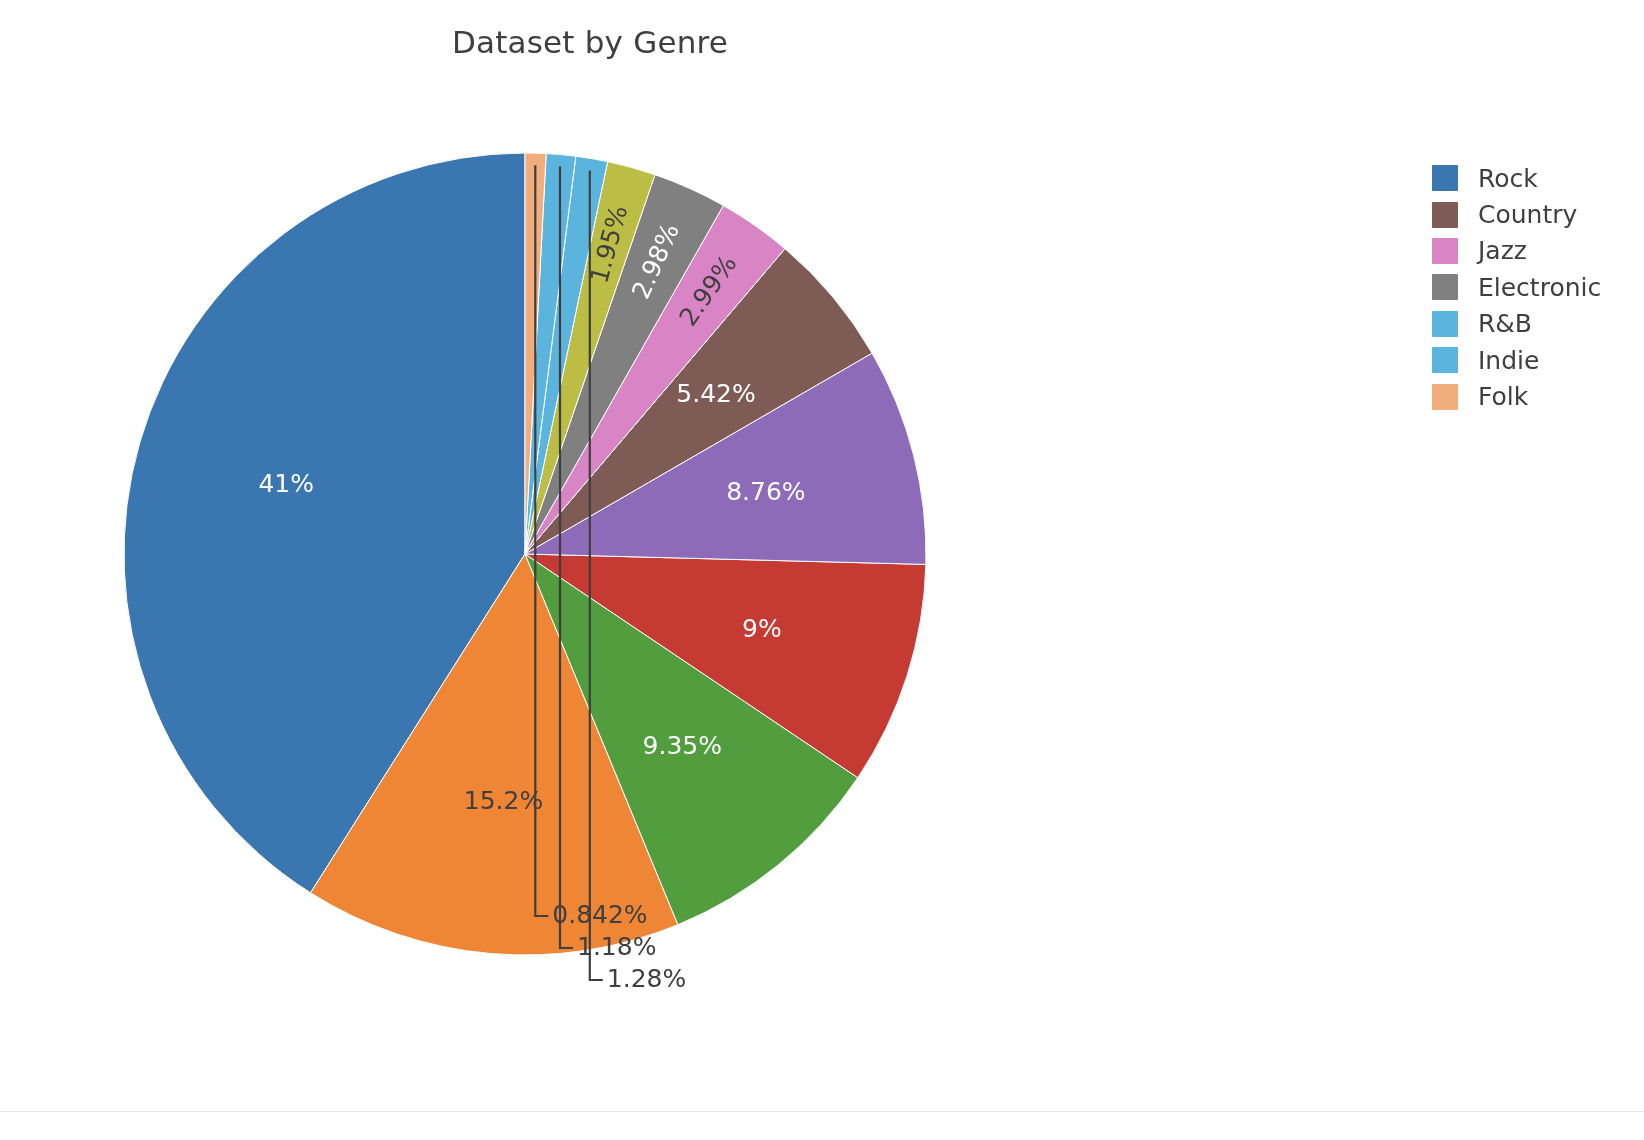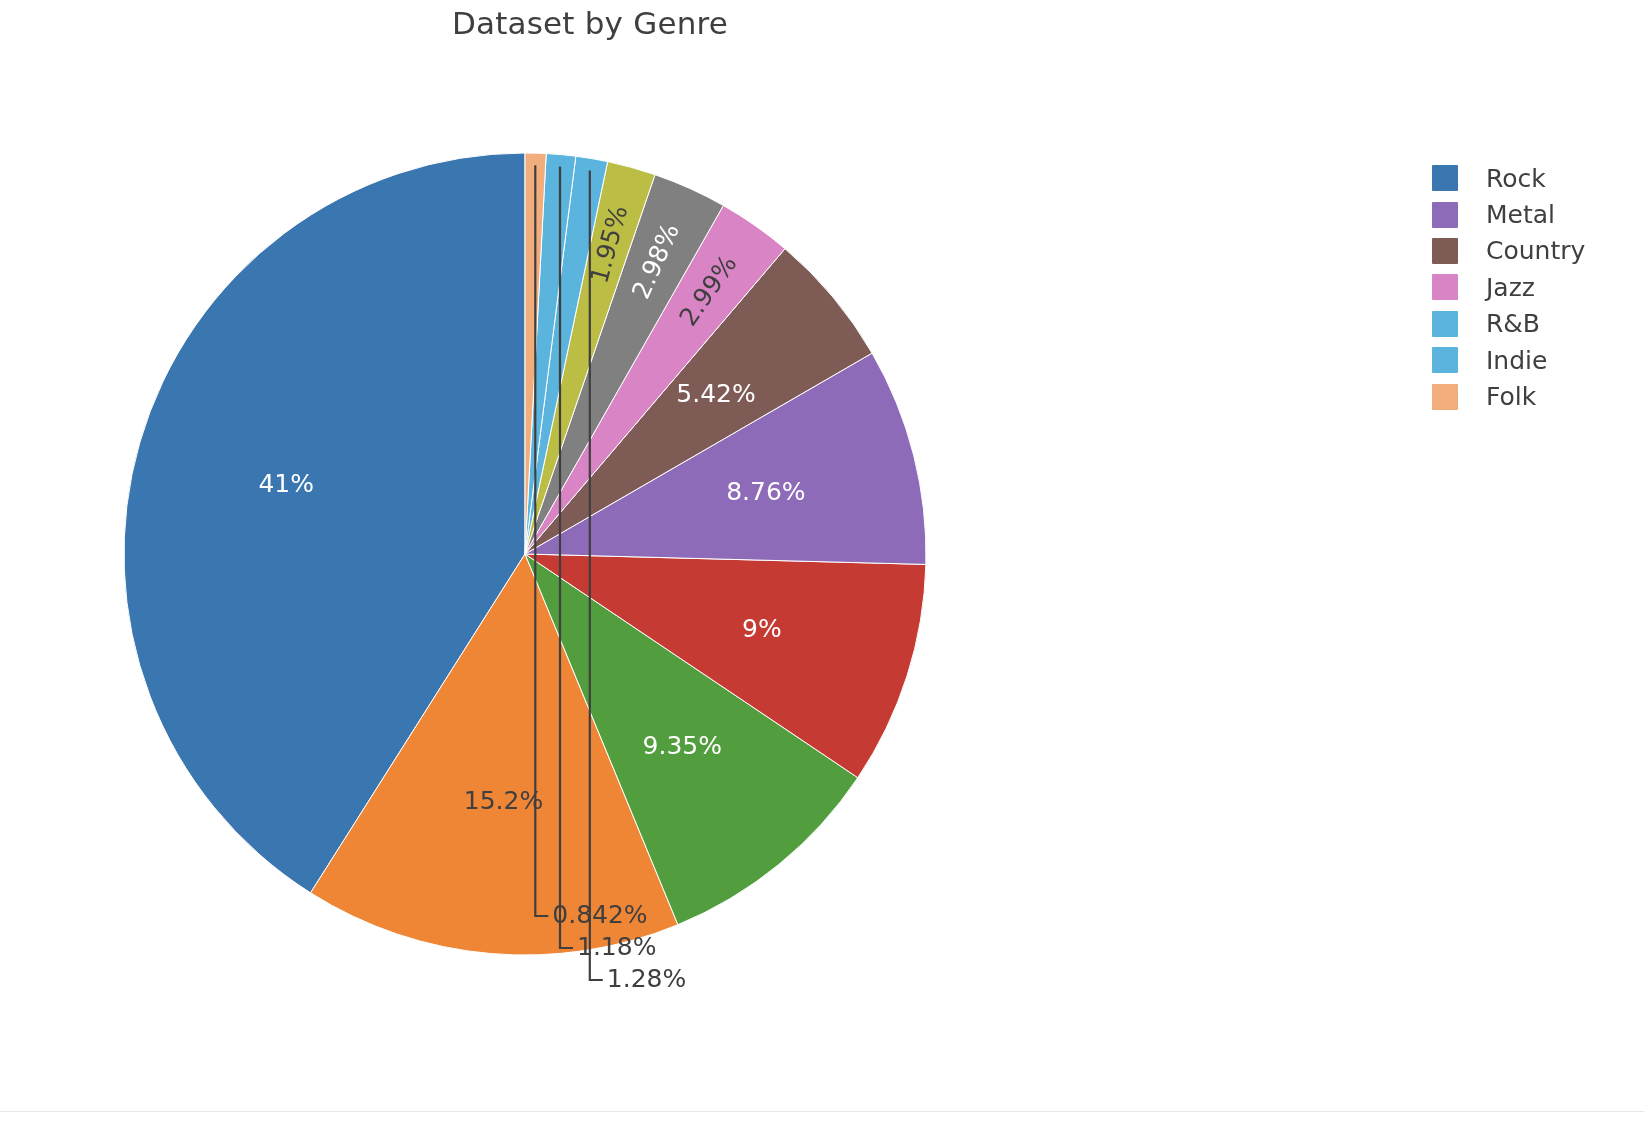--- a/index.html
+++ b/index.html
@@ -22,21 +22,21 @@
     left: 0;
     bottom: 0;
     width: 1644px;
     height: 28px;
     background: #ffffff;
     border-top: 1px solid #e8e8e8;
   }
   #chart-title {
     position: absolute;
     left: 0;
-    top: 5px;
+    top: 24px;
     width: 1180px;
     text-align: center;
     font-size: 31px;
     color: #3f3f3f;
     font-family: "DejaVu Sans", sans-serif;
     letter-spacing: 0.2px;
     white-space: nowrap;
   }
   #pie-wrap {
     position: absolute;
@@ -71,21 +71,20 @@
   #legend {
     position: absolute;
     left: 1432px;
     top: 160px;
     width: 210px;
   }
   .legend-item {
     display: flex;
     align-items: center;
     height: 36.4px;
-    gap: 8px;
   }
   .legend-swatch {
     width: 26px;
     height: 26px;
     flex: 0 0 26px;
     border-radius: 1px;
   }
   .legend-text {
     margin-left: 20px;
     font-size: 25px;
@@ -138,30 +137,30 @@
         </g>
     </svg>
   </div>
 
   <div id="legend">
       <div class="legend-item">
         <span class="legend-swatch" style="background: rgb(58, 118, 175);"></span>
         <span class="legend-text">Rock</span>
       </div>
       <div class="legend-item">
-        <span class="legend-swatch" style="background: rgb(141, 107, 184);"></span>
-        <span class="legend-text">Metal</span>
-      </div>
-      <div class="legend-item">
         <span class="legend-swatch" style="background: rgb(127, 91, 85);"></span>
         <span class="legend-text">Country</span>
       </div>
       <div class="legend-item">
         <span class="legend-swatch" style="background: rgb(217, 132, 196);"></span>
         <span class="legend-text">Jazz</span>
+      </div>
+      <div class="legend-item">
+        <span class="legend-swatch" style="background: rgb(128, 128, 128);"></span>
+        <span class="legend-text">Electronic</span>
       </div>
       <div class="legend-item">
         <span class="legend-swatch" style="background: rgb(91, 180, 221);"></span>
         <span class="legend-text">R&amp;B</span>
       </div>
       <div class="legend-item">
         <span class="legend-swatch" style="background: rgb(91, 180, 221);"></span>
         <span class="legend-text">Indie</span>
       </div>
       <div class="legend-item">

